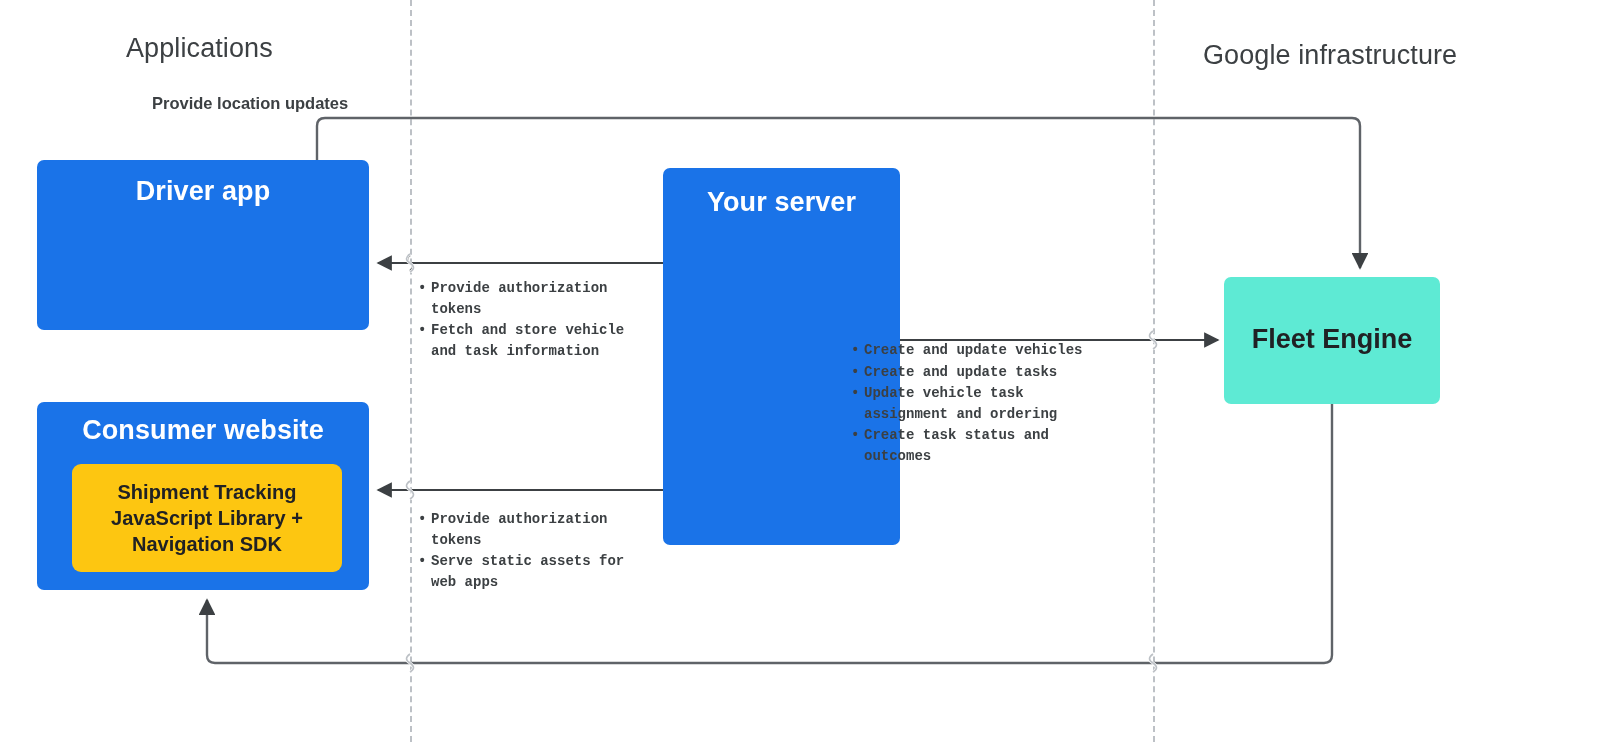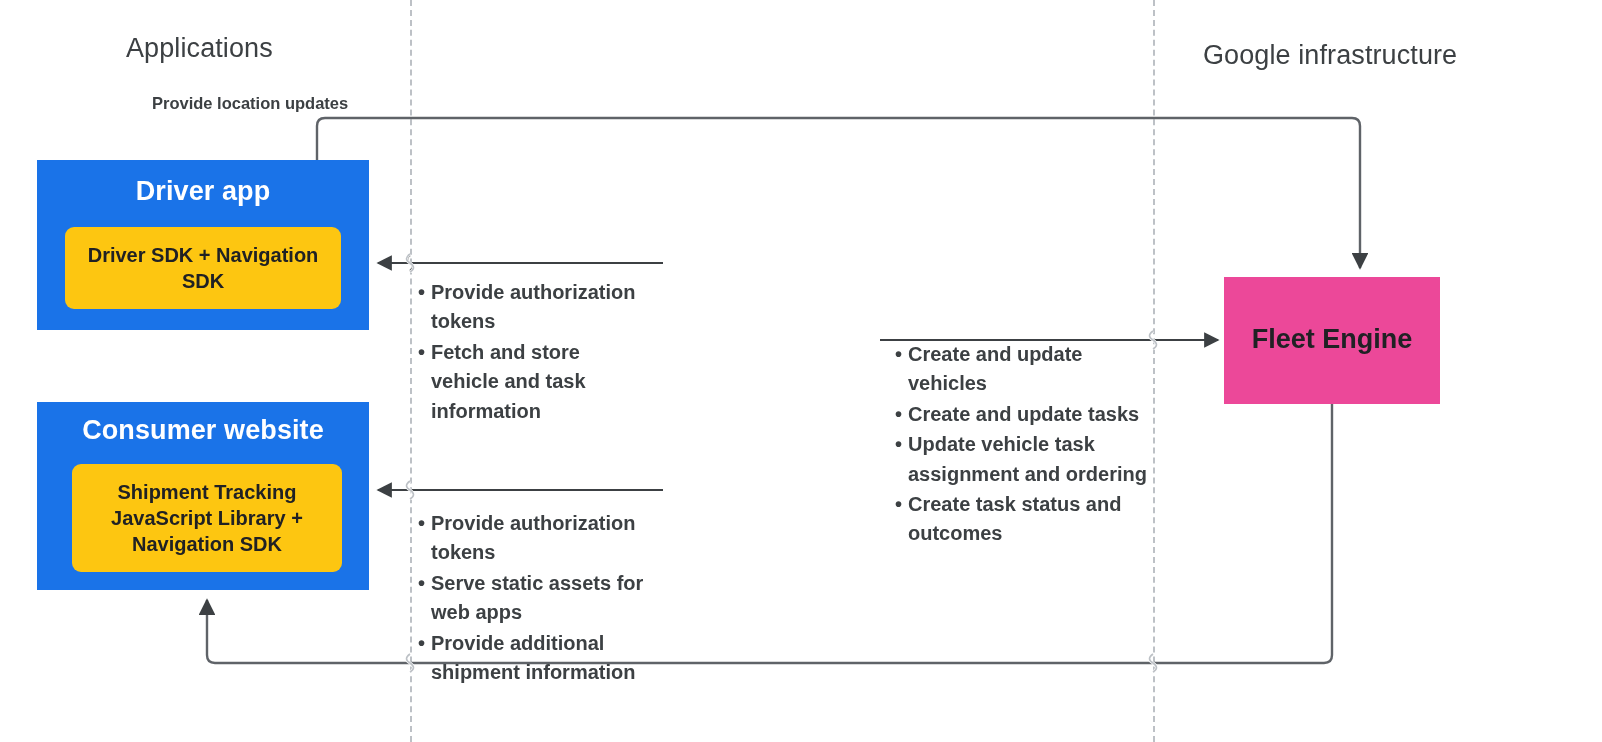--- a/index.html
+++ b/index.html
@@ -40,27 +40,27 @@
     height: 742px;
     border-left: 2px dashed #bdc1c6;
   }
   #divider-1 { left: 410px; }
   #divider-2 { left: 1153px; }
 
   
   .box {
     position: absolute;
     box-sizing: border-box;
-    border-radius: 0;
+    border-radius: 7px;
   }
   .box-blue {
     background: #1a73e8;
   }
   .box-yellow {
-    background: #ec4899;
+    background: #5eead4;
   }
   .box-title {
     position: absolute;
     left: 0;
     right: 0;
     text-align: center;
     color: #ffffff;
     font-size: 27px;
     font-weight: 700;
     letter-spacing: 0.1px;
@@ -114,43 +114,44 @@
     font-weight: 700;
     line-height: 1.45;
     white-space: pre-line;
   }
   #label-location-updates { left: 152px;  top: 92px; }
   #label-shipment-fleet   { left: 1342px; top: 508px; width: 230px; }
 
   .bullet-list {
     position: absolute;
     color: #3c4043;
-    font-size: 20px;
+    font-size: 14px;
     font-weight: 700;
     line-height: 1.47;
+    font-family: Liberation Mono, monospace;
   }
   .bullet-list ul {
     margin: 0;
     padding: 0;
     list-style: none;
   }
   .bullet-list li {
     position: relative;
     padding-left: 13px;
     margin: 0 0 1px 0;
   }
   .bullet-list li::before {
     content: "\2022";
     position: absolute;
     left: 0;
     top: 0;
   }
   #bullets-driver-server   { left: 418px; top: 278px; width: 235px; }
   #bullets-consumer-server { left: 418px; top: 509px; width: 228px; }
-  #bullets-server-fleet    { left: 895px; top: 340px; width: 260px; }
+  #bullets-server-fleet    { left: 851px; top: 340px; width: 260px; }
 
   
   #connectors {
     position: absolute;
     left: 0;
     top: 0;
     width: 1602px;
     height: 742px;
     pointer-events: none;
   }
@@ -200,51 +201,51 @@
       <path d="M 1332 404 L 1332 655 Q 1332 663 1324 663 L 215 663 Q 207 663 207 655 L 207 600" fill="none" stroke="#5f6368" stroke-width="2.4" marker-end="url(#arrow-end)"></path>
       <path d="M 1153 654 q -7 5 0 9 q 7 5 0 9" fill="none" stroke="#ffffff" stroke-width="3"></path>
       <path d="M 1153 654 q -7 5 0 9 q 7 5 0 9" fill="none" stroke="#bdc1c6" stroke-width="1.6"></path>
       <path d="M 410 654 q -7 5 0 9 q 7 5 0 9" fill="none" stroke="#ffffff" stroke-width="3"></path>
       <path d="M 410 654 q -7 5 0 9 q 7 5 0 9" fill="none" stroke="#bdc1c6" stroke-width="1.6"></path>
     </g>
   </svg>
 
   <div class="box box-blue" id="box-driver-app">
     <div class="box-title" id="driver-app-title">Driver app</div>
-    <div class="inner-yellow" id="inner-driver-sdk">Driver SDK +
-Navigation SDK</div>
   </div>
 
   <div class="box box-blue" id="box-consumer-site">
     <div class="box-title" id="consumer-site-title">Consumer website</div>
     <div class="inner-yellow" id="inner-shipment-lib">Shipment Tracking
 JavaScript Library  +
 Navigation SDK</div>
   </div>
 
+  <div class="box box-blue" id="box-your-server">
+    <div class="box-title" id="your-server-title">Your server</div>
+  </div>
 
   <div class="box box-yellow" id="box-fleet-engine">
     <div id="fleet-engine-title">Fleet Engine</div>
   </div>
 
   <div class="edge-label" id="label-location-updates">Provide location updates</div>
 
 
   <div class="bullet-list" id="bullets-driver-server">
     <ul>
         <li>Provide authorization tokens</li>
         <li>Fetch and store vehicle and task information</li>
       </ul>
   </div>
 
   <div class="bullet-list" id="bullets-consumer-server">
     <ul>
         <li>Provide authorization tokens</li>
         <li>Serve static assets for web apps</li>
-        <li>Provide additional shipment information</li>
       </ul>
   </div>
 
   <div class="bullet-list" id="bullets-server-fleet">
     <ul>
         <li>Create and update vehicles</li>
         <li>Create and update tasks</li>
         <li>Update vehicle task assignment and ordering</li>
         <li>Create task status and outcomes</li>
       </ul>

